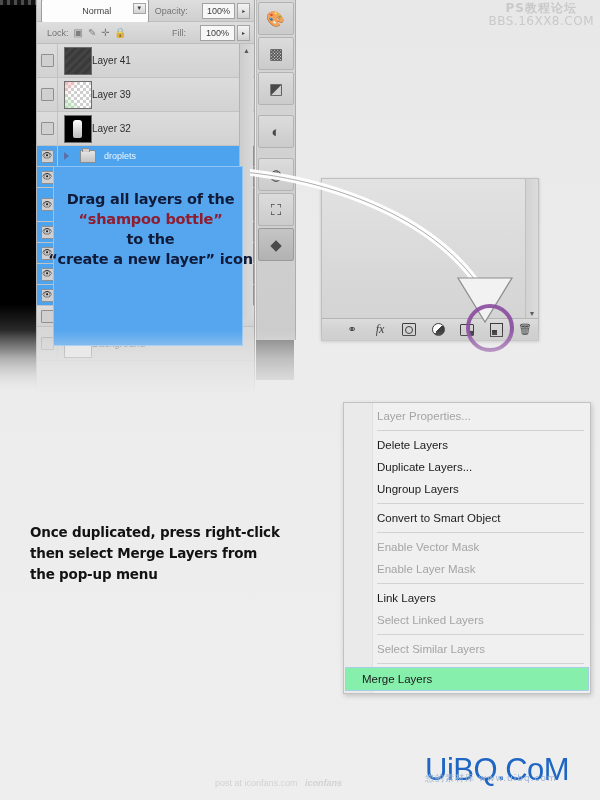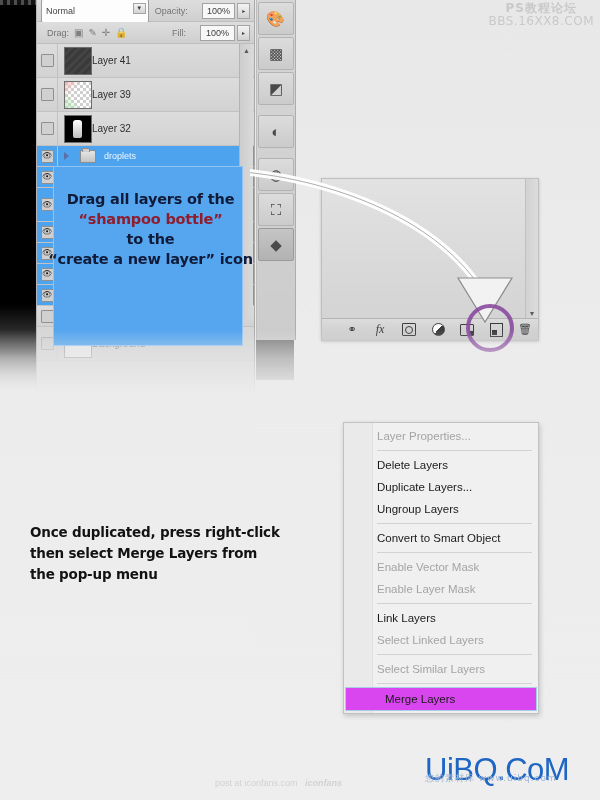--- a/index.html
+++ b/index.html
@@ -76,20 +76,21 @@
     width: 112px; height: 24px;
     background: #fdfdfd;
     border: 1px solid #9e9e9e;
     border-radius: 2px;
     font-size: 9px;
     color: #444;
     display: flex; align-items: center;
     padding-left: 4px;
     box-sizing: border-box;
     position: relative;
+    justify-content: center;
   }
   .blend-select .caret {
     position: absolute; right: 2px; top: 3px;
     width: 11px; height: 9px;
     background: linear-gradient(180deg,#f4f4f4,#d3d3d3);
     border: 1px solid #a5a5a5;
     display: flex; align-items: center; justify-content: center;
     font-size: 6px; color: #3b3b3b; line-height: 1;
   }
   .lbl { margin-left: 6px; font-size: 9px; color: #737373; }
@@ -322,22 +323,22 @@
     font-weight: bold;
     font-size: 13.5px;
     line-height: 21px;
     color: #121212;
     letter-spacing: -0.2px;
   }
 
   
   #context-menu {
     position: absolute;
-    left: 343px; top: 422px;
-    width: 196px;
+    left: 343px; top: 402px;
+    width: 248px;
     background: #f0f0f0;
     border: 1px solid #c2c2c2;
     box-shadow: 1px 2px 5px rgba(0,0,0,.18);
     box-sizing: border-box;
     padding: 2px 0;
   }
   #cm-gutter {
     position: absolute; left: 0; top: 0; width: 28px; height: 100%;
     background: #eaeaea;
     border-right: 1px solid #e0e0e0;
@@ -346,24 +347,24 @@
     position: relative;
     padding: 4px 8px 4px 33px;
     font-family: "Liberation Sans", sans-serif;
     font-size: 11.5px;
     color: #1a1a1a;
     line-height: 14px;
     z-index: 2;
   }
   .cm-item.disabled { color: #a4a4a4; }
   .cm-item.hl {
-    background: #d946ef;
+    background: #86efac;
     border: 1px solid #a8cde4;
     margin: 0 1px;
-    padding-left: 39px;
+    padding-left: 16px;
   }
   .cm-sep {
     height: 1px;
     background: #d2d2d2;
     margin: 3px 6px 3px 33px;
     position: relative;
     z-index: 2;
   }
 
   
@@ -415,21 +416,21 @@
       <div class="blend-select">
         <span>Normal</span>
         <span class="caret">▼</span>
       </div>
       <span class="lbl">Opacity:</span>
       <div class="numbox">100%</div>
       <div class="stepper">▸</div>
     </div>
 
     <div class="lp-row">
-      <span class="lbl">Drag:</span>
+      <span class="lbl">Lock:</span>
       <span class="lockicons">
         <span>▣</span>
         <span>✎</span>
         <span>✛</span>
         <span>🔒</span>
       </span>
       <span class="lbl" style="margin-left:auto">Fill:</span>
       <div class="numbox">100%</div>
       <div class="stepper">▸</div>
     </div>

